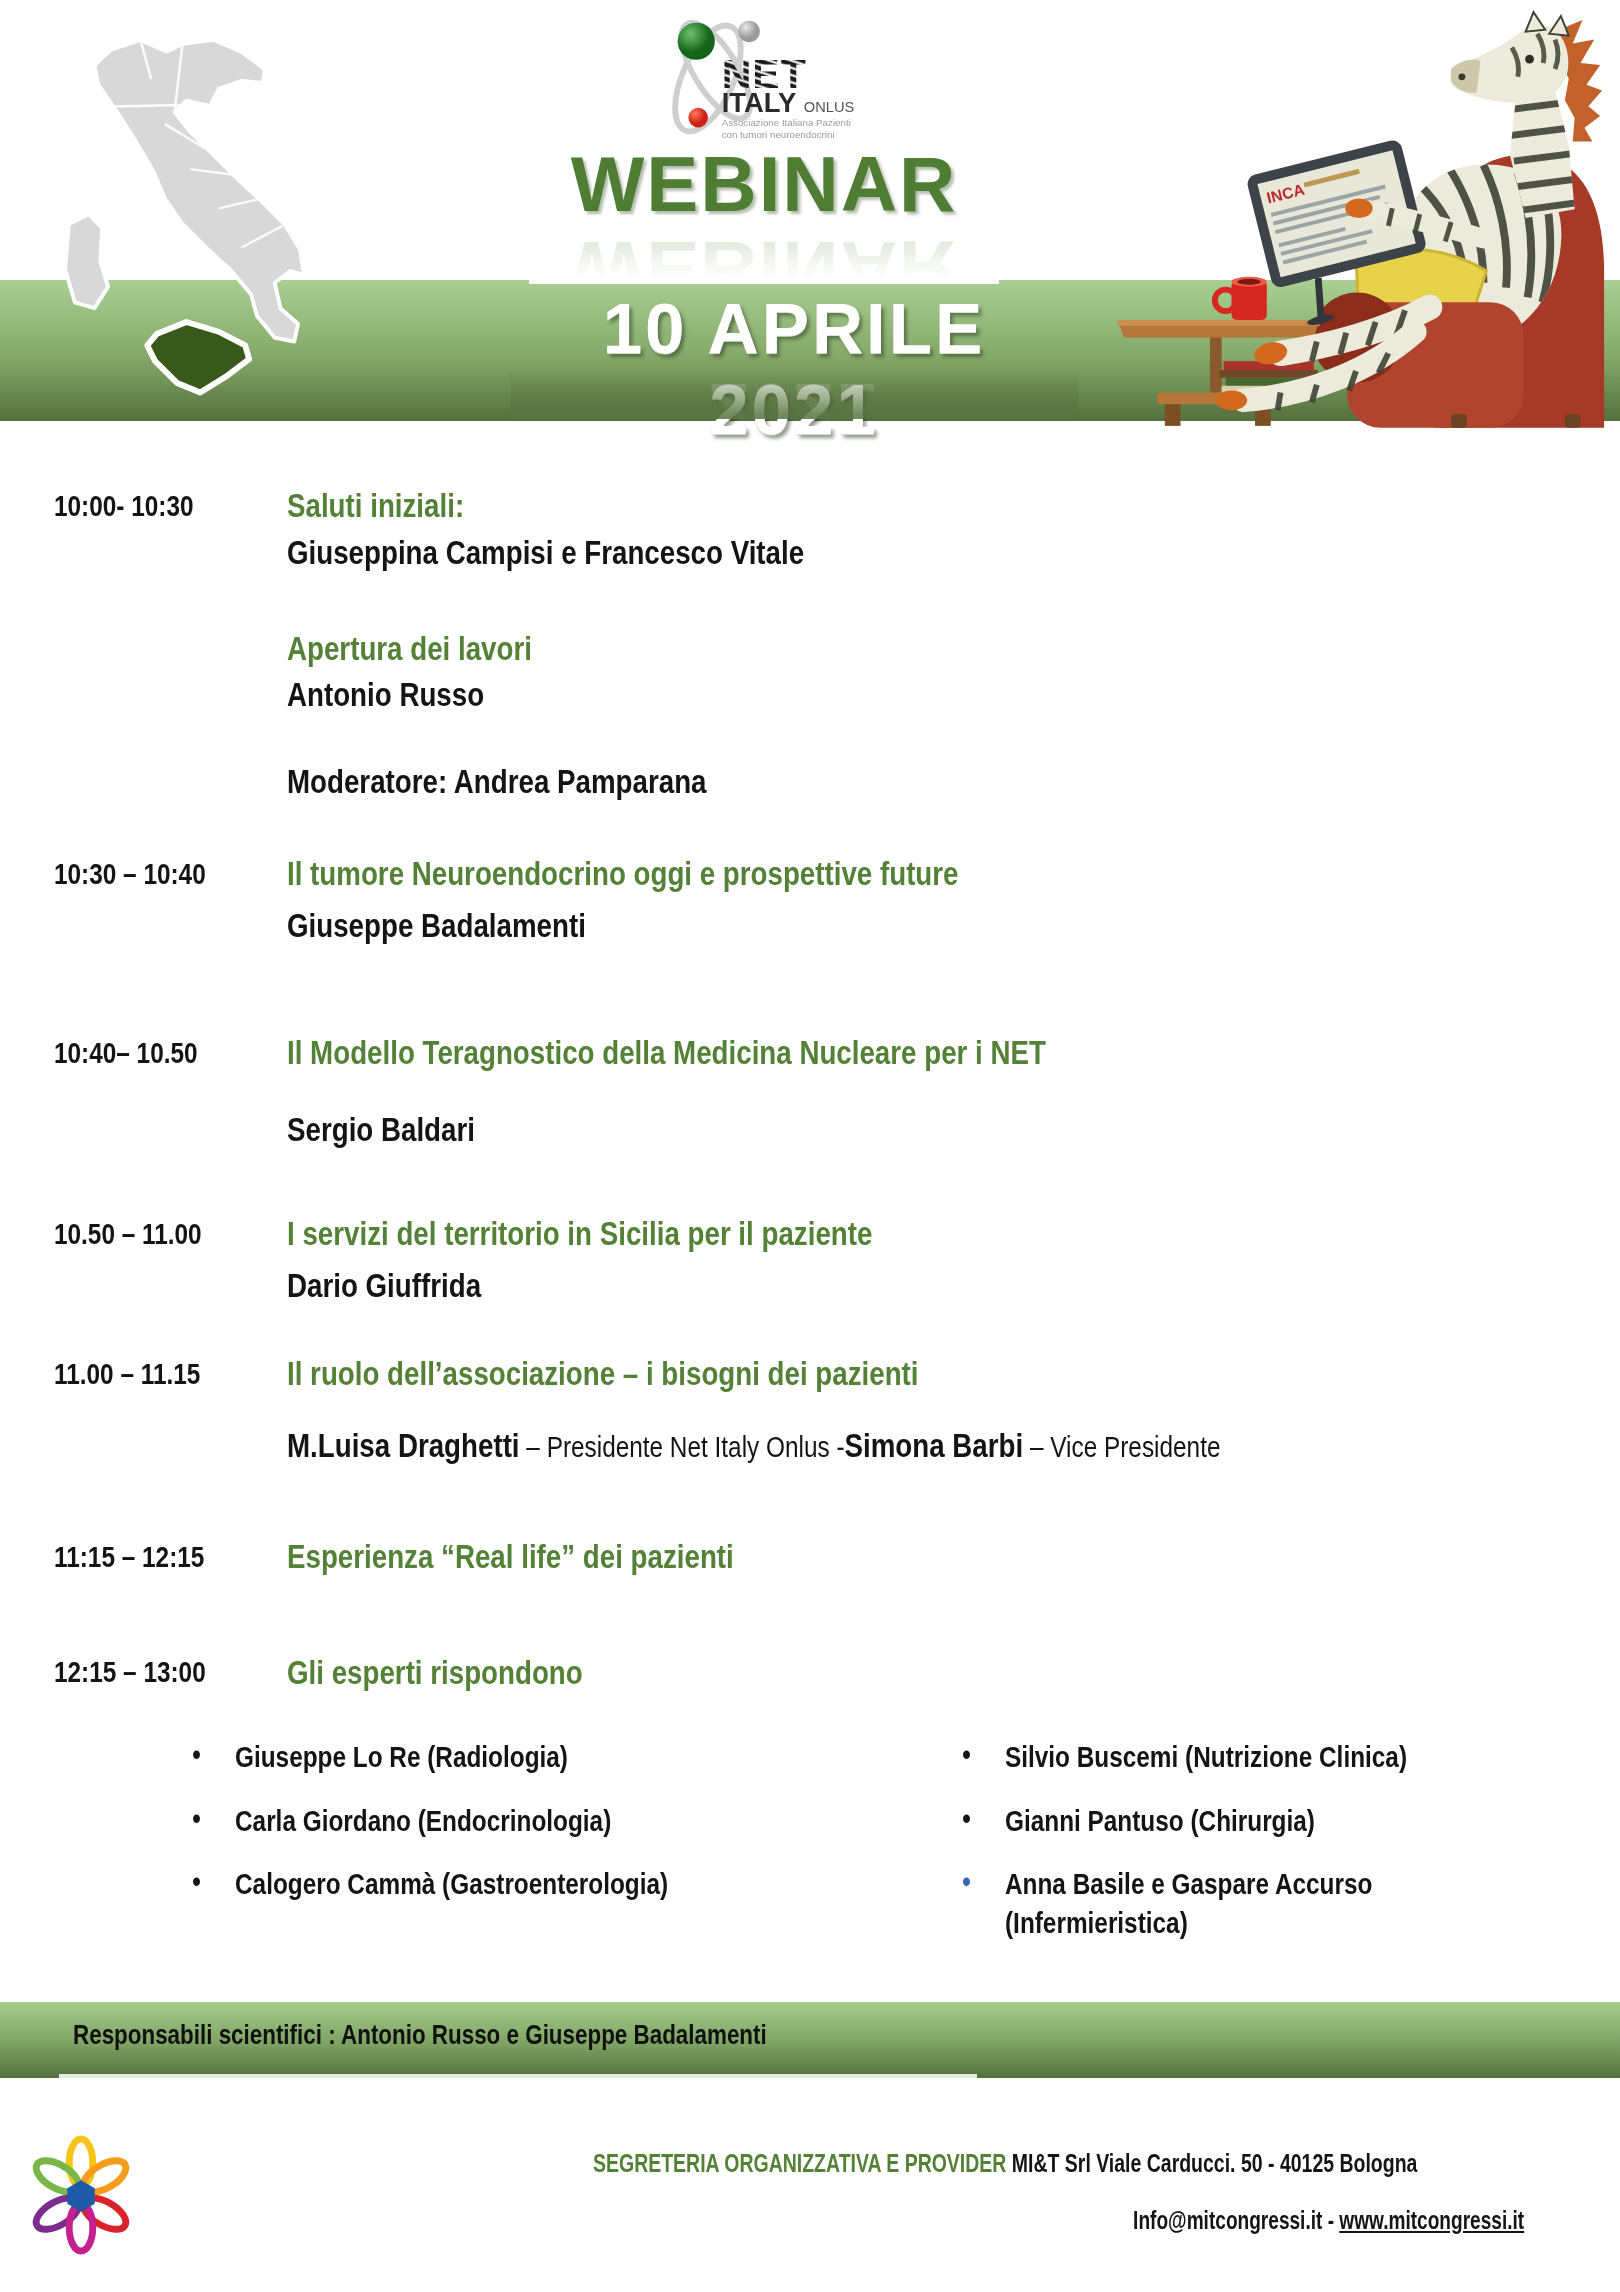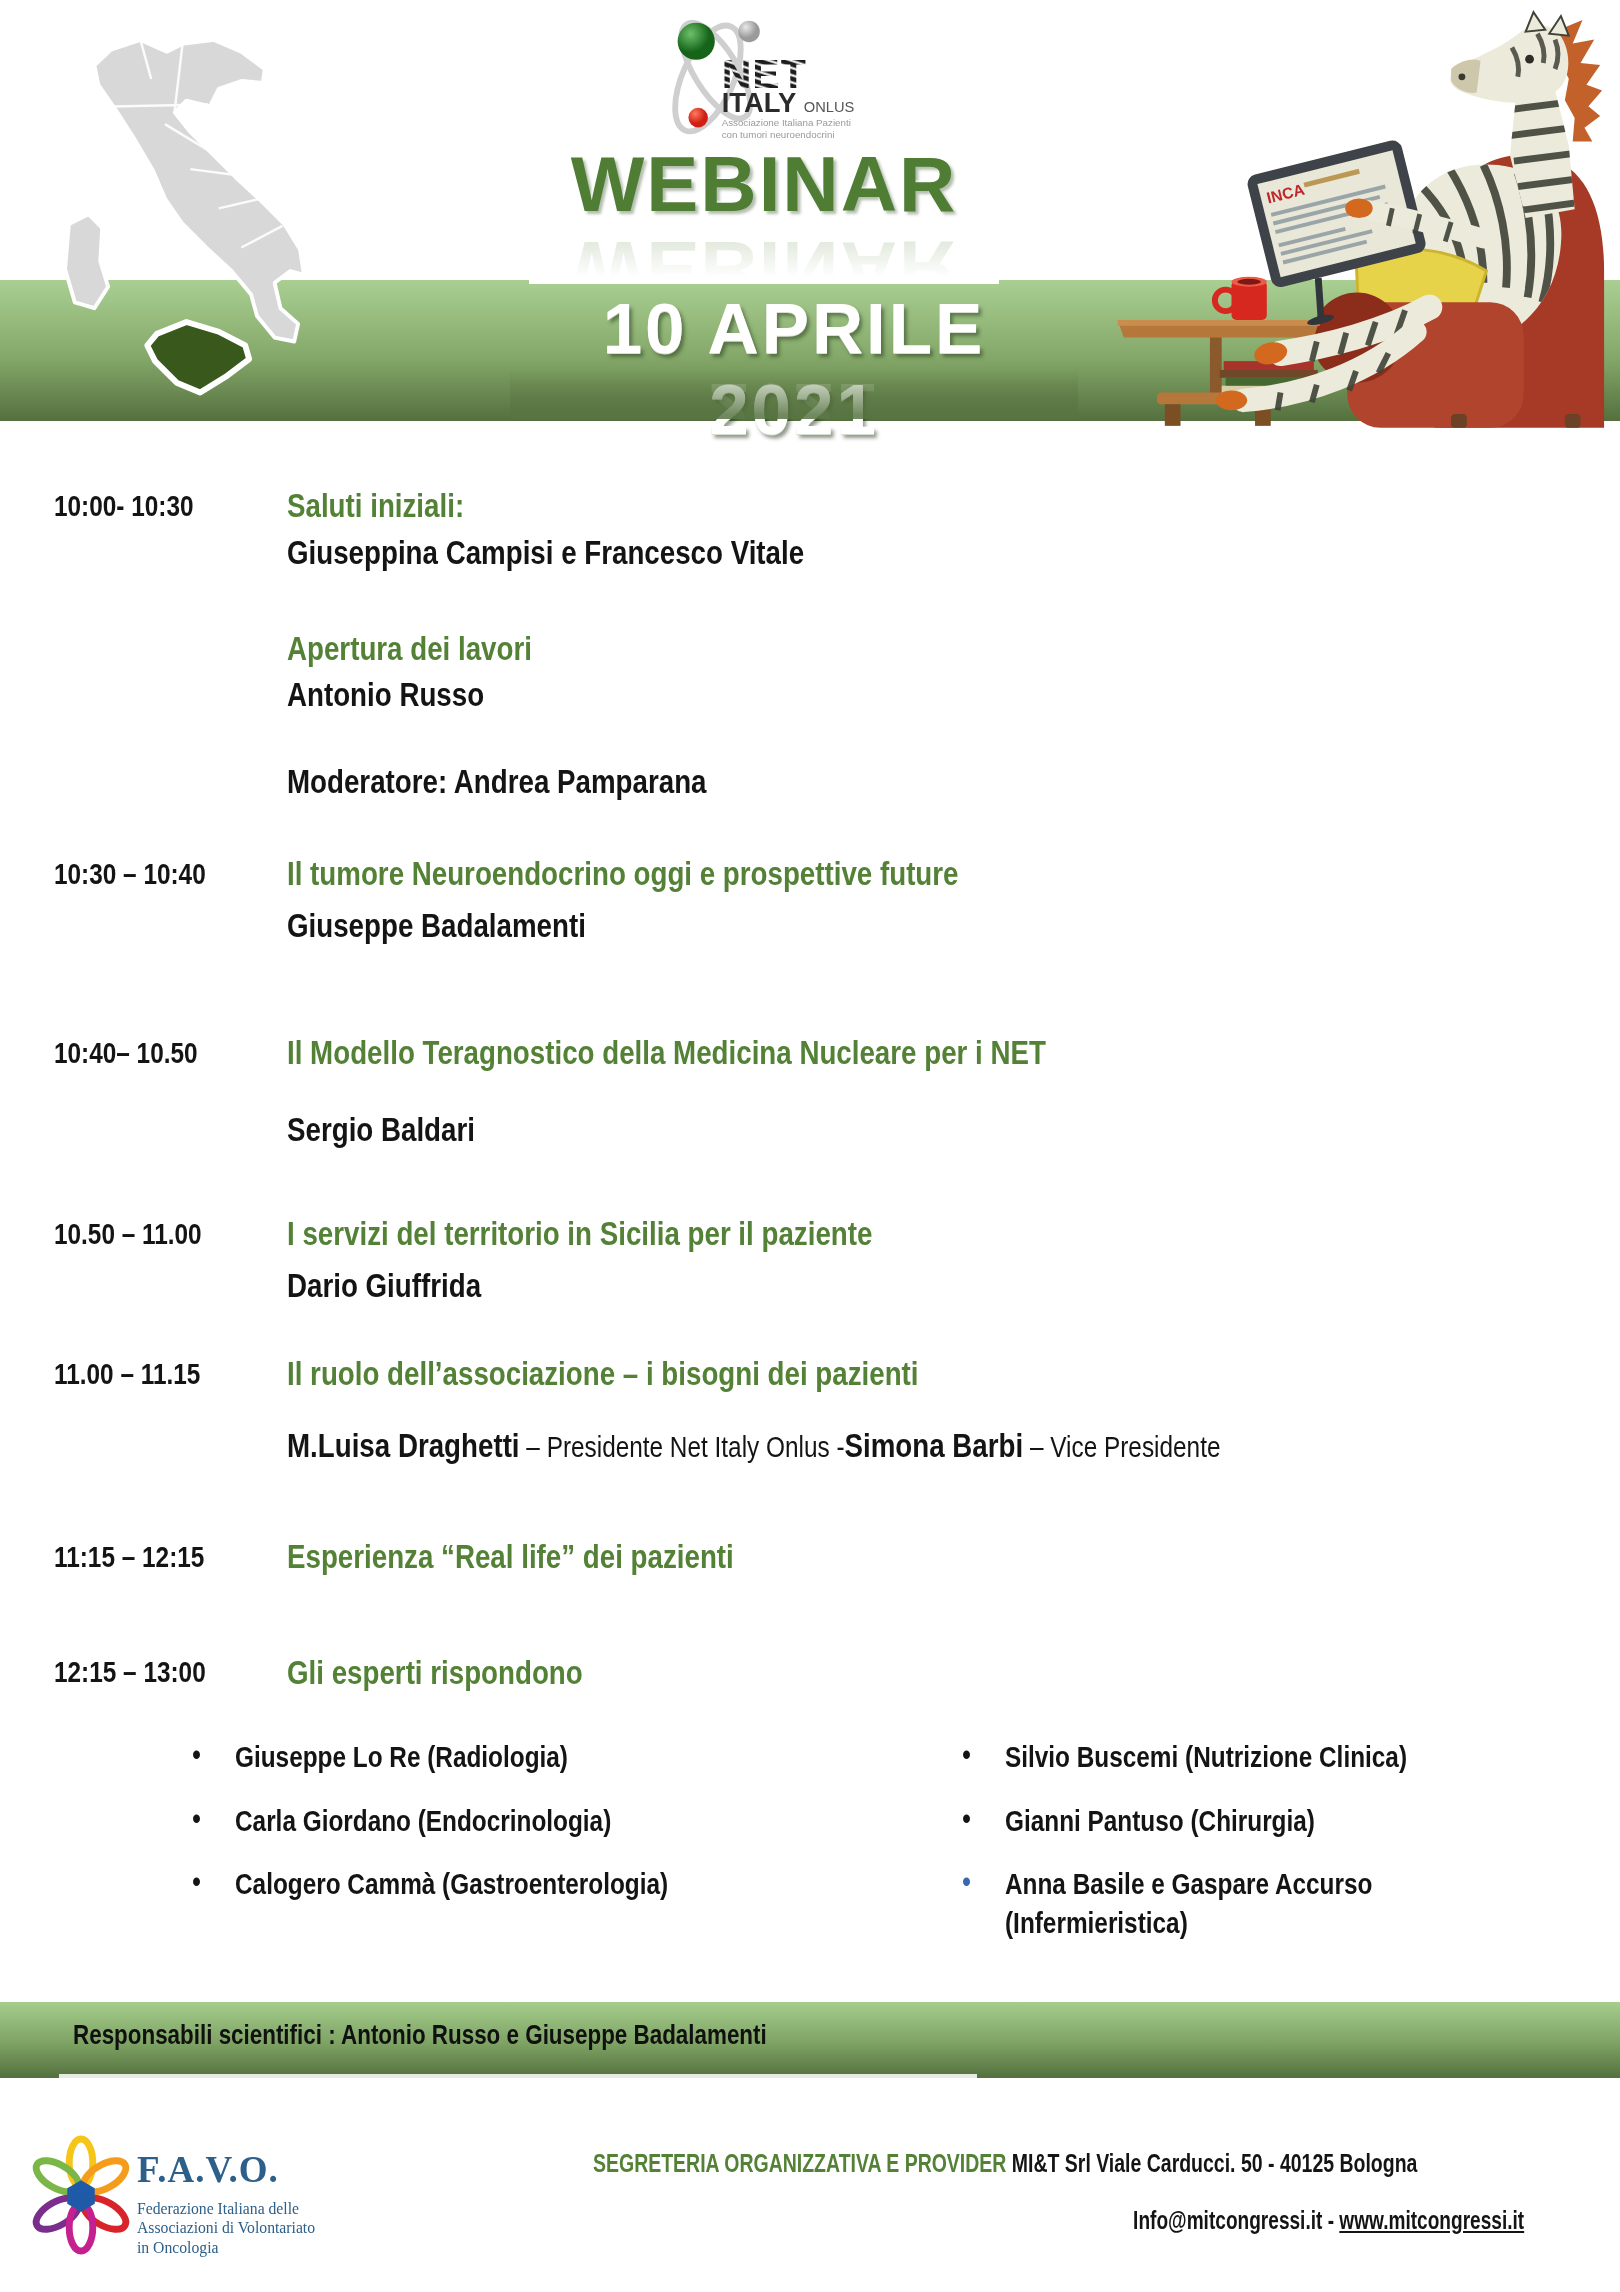--- a/index.html
+++ b/index.html
@@ -316,28 +316,20 @@
         <ellipse cx="56" cy="28" rx="12" ry="24" stroke="#f5c518"></ellipse>
         <ellipse cx="32" cy="42" rx="12" ry="24" stroke="#7ab648" transform="rotate(-60 32 42)"></ellipse>
         <ellipse cx="80" cy="42" rx="12" ry="24" stroke="#f59c1c" transform="rotate(60 80 42)"></ellipse>
         <ellipse cx="32" cy="80" rx="12" ry="24" stroke="#7a2d8c" transform="rotate(60 32 80)"></ellipse>
         <ellipse cx="80" cy="80" rx="12" ry="24" stroke="#d8232a" transform="rotate(-60 80 80)"></ellipse>
         <ellipse cx="56" cy="94" rx="12" ry="24" stroke="#c4208f"></ellipse>
       </g>
       <path d="M56,46 L70,54 L70,70 L56,78 L42,70 L42,54 Z" fill="#1f5aa8"></path>
     </svg>
   </div>
-  <div class="favo-text">
-    <div class="favo-acr">F.A.V.O.</div>
-    <div class="favo-tag">
-      <div>Federazione Italiana delle</div>
-      <div>Associazioni di Volontariato</div>
-      <div>in Oncologia</div>
-    </div>
-  </div>
 
 
   <div class="seg-line1">
     <span class="seg-label">SEGRETERIA ORGANIZZATIVA E PROVIDER</span><span class="seg-info"> MI&amp;T Srl Viale Carducci. 50 - 40125 Bologna</span>
   </div>
   <div class="seg-line2">
     <span>Info@mitcongressi.it - </span><span class="web">www.mitcongressi.it</span>
   </div>
 
 </div>

